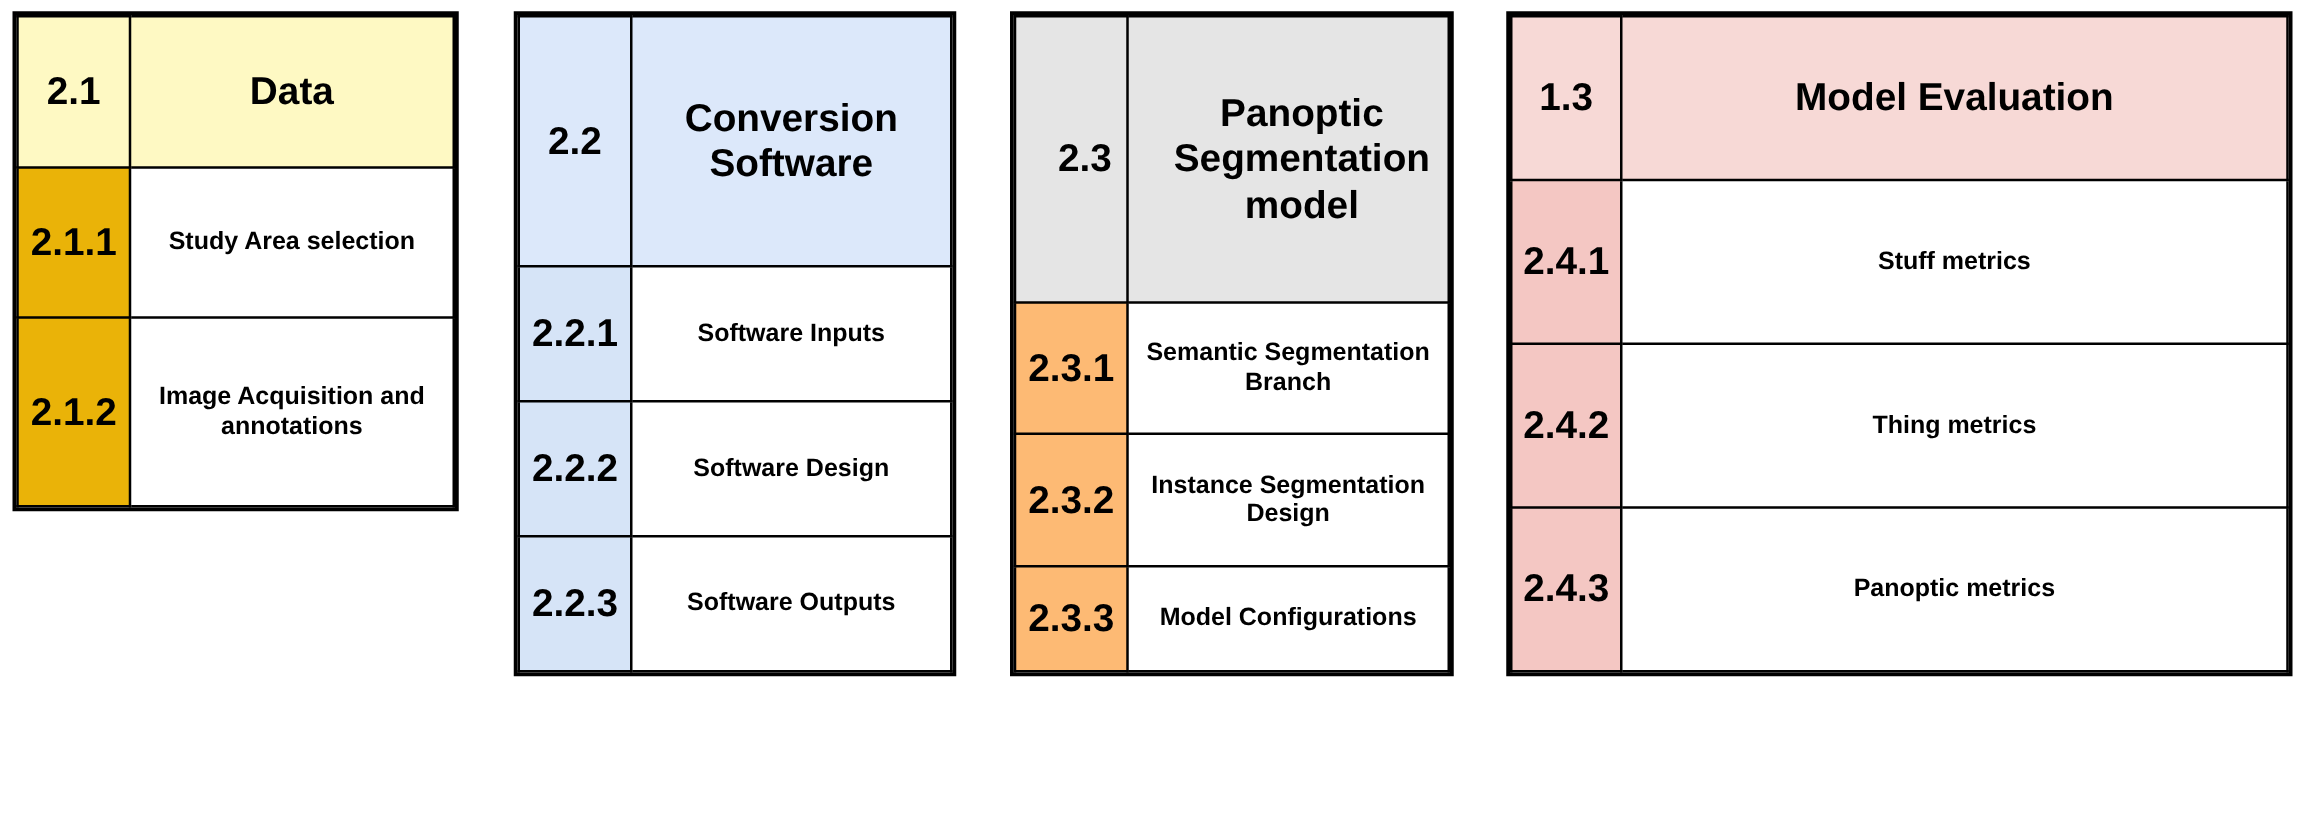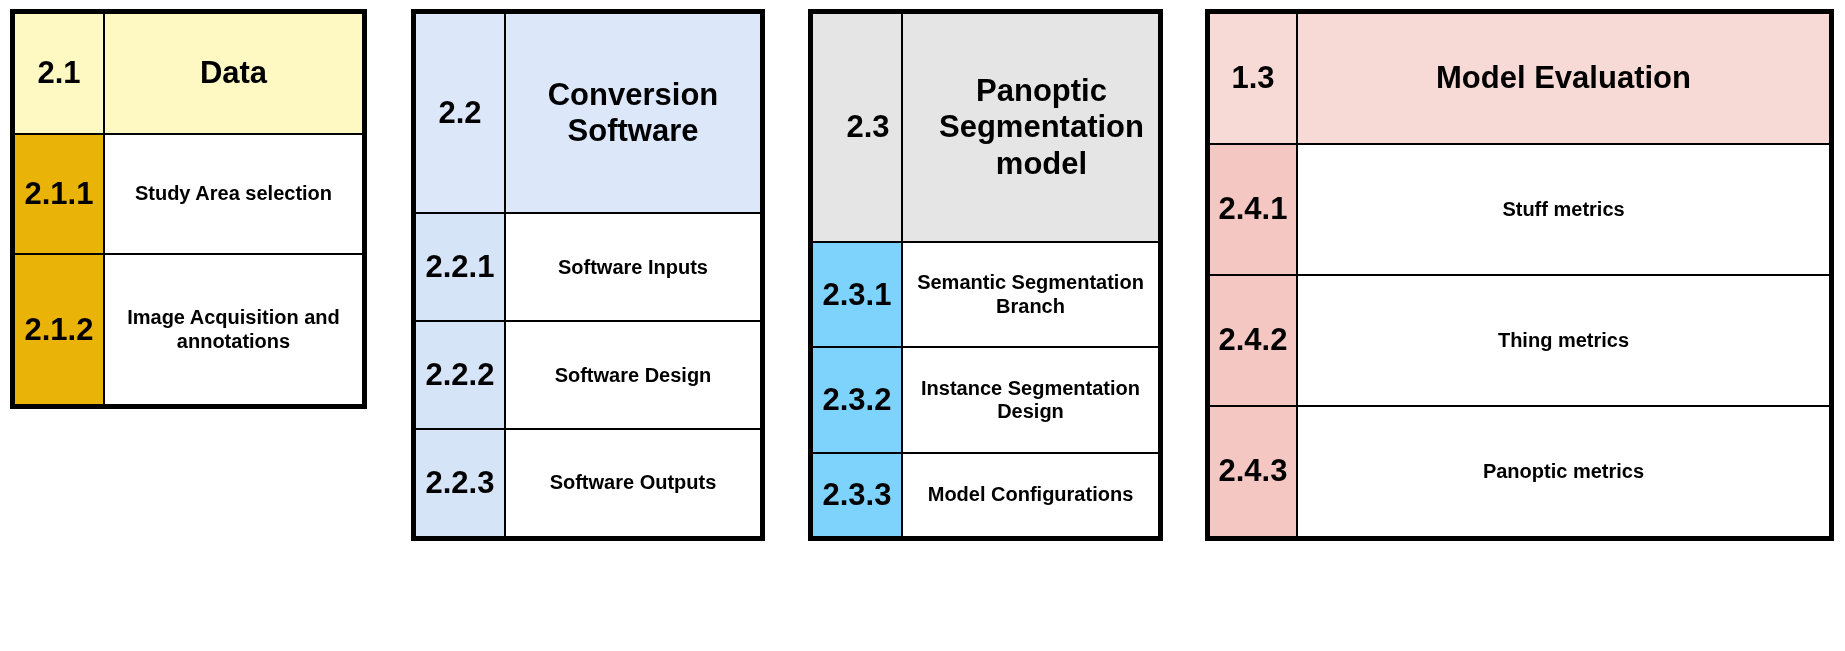--- a/index.html
+++ b/index.html
@@ -58,21 +58,21 @@
   #table-1 .head-row .title-cell { background: #fef9c3; }
 
   
   #table-2 { left: 411px; top: 9px; width: 354px; height: 532px; }
   #table-2 .num-cell  { background: #D6E4F7; }
   #table-2 .head-row .num-cell,
   #table-2 .head-row .title-cell { background: #DCE8FA; }
 
   
   #table-3 { left: 808px; top: 9px; width: 355px; height: 532px; }
-  #table-3 .num-cell  { background: #7dd3fc; }
+  #table-3 .num-cell  { background: #fdba74; }
   #table-3 .head-row .num-cell,
   #table-3 .head-row .title-cell { background: #e5e5e5; padding-left: 28px; }
 
   
   #table-4 { left: 1205px; top: 9px; width: 629px; height: 532px; }
   #table-4 .num-cell  { background: #F4C7C3; }
   #table-4 .head-row .num-cell,
   #table-4 .head-row .title-cell { background: #F7D9D6; }
 
   .col-num   { width: 90px; }

